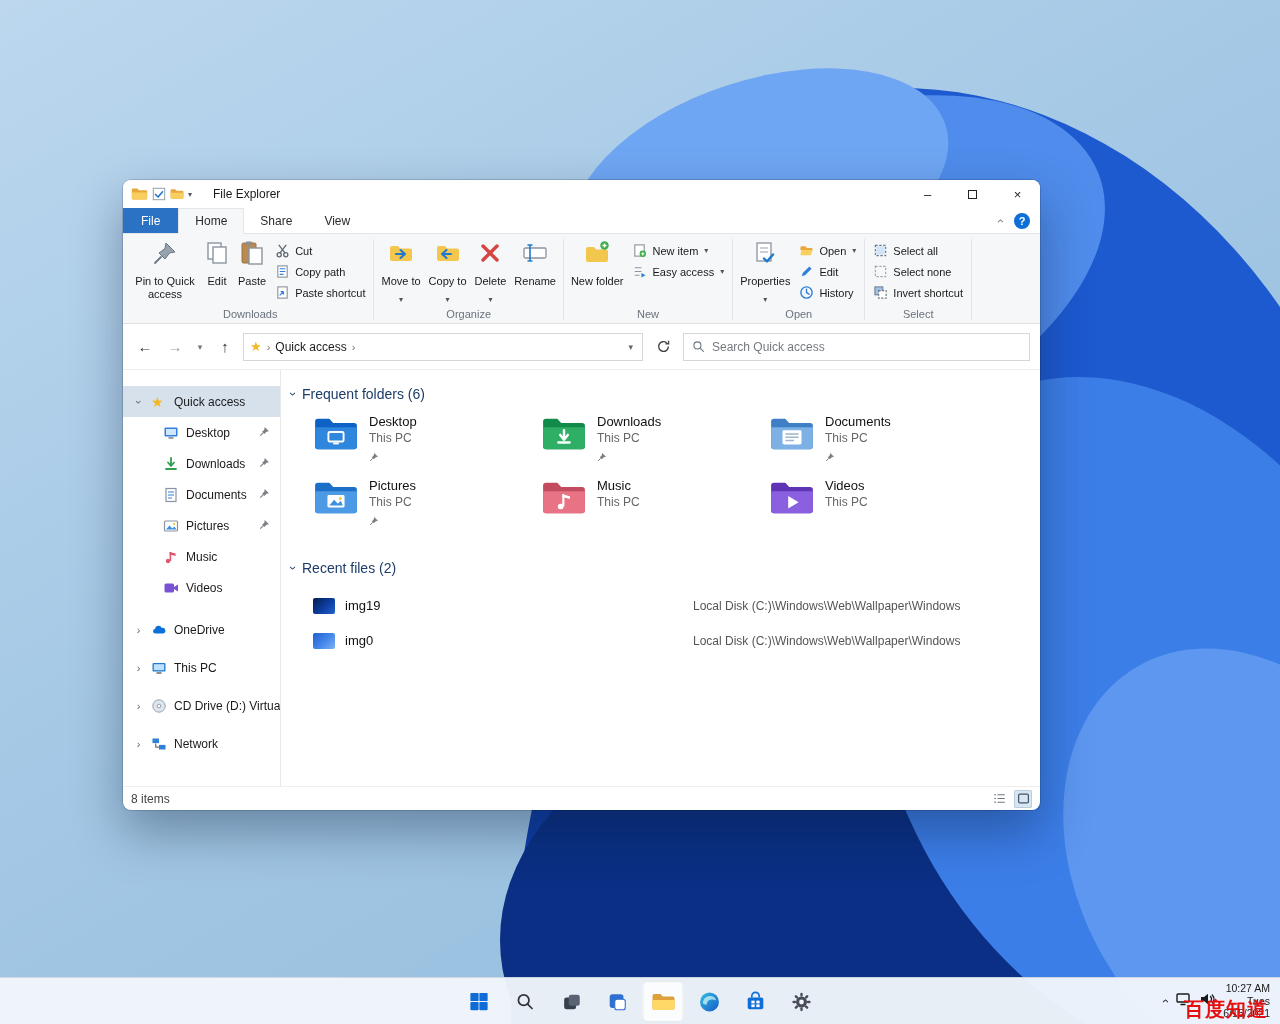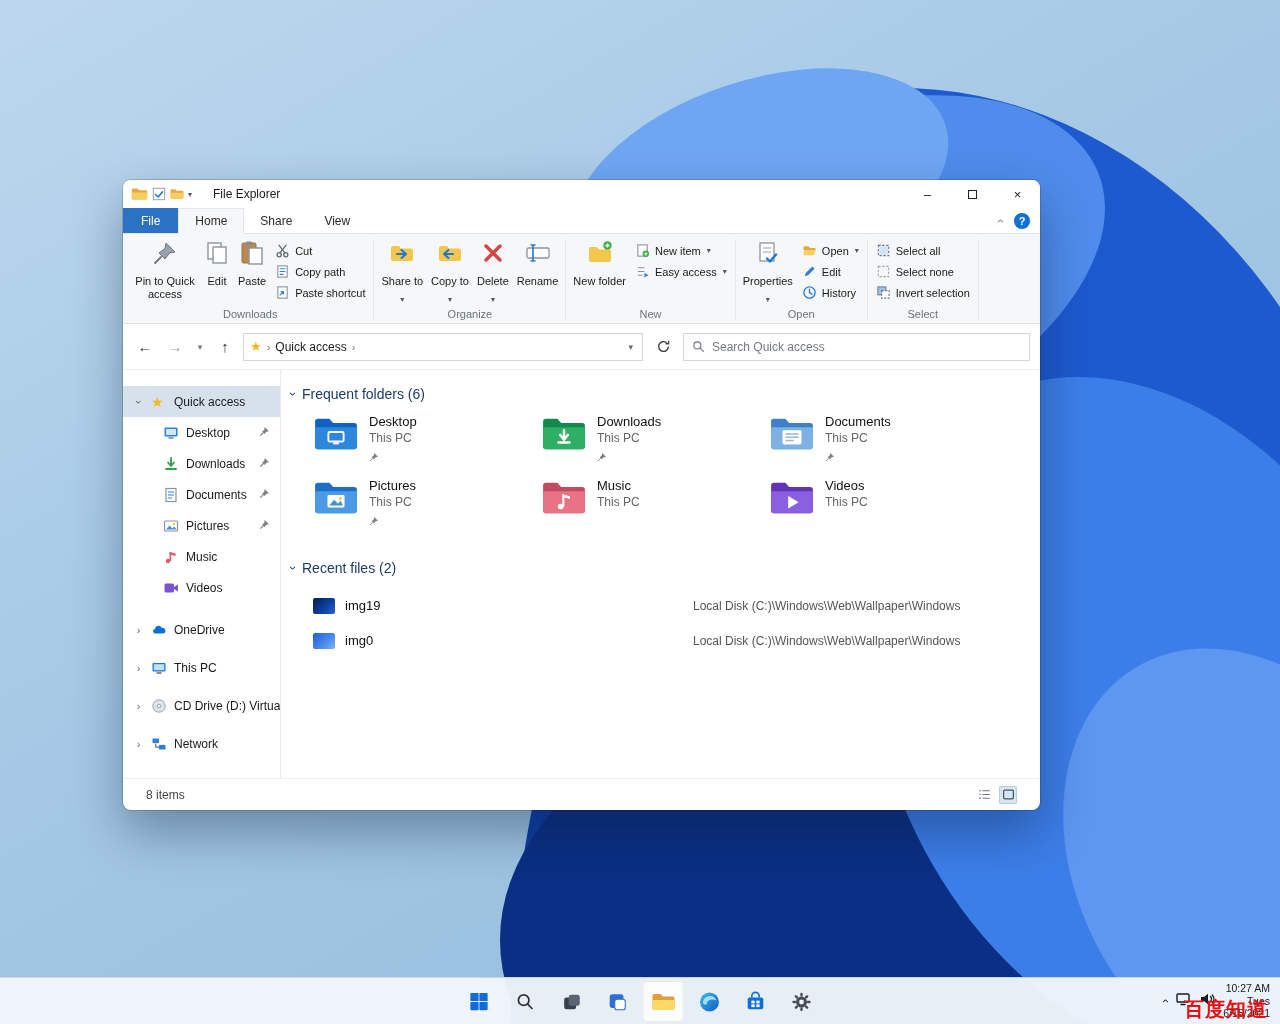--- a/index.html
+++ b/index.html
@@ -82,21 +82,21 @@
   .floc { color:#666; font-size:12px; margin-top:2px; }
   .fpin { margin-top:3px; }
   .recent-list { margin-left:22px; margin-top:4px; }
   .frow { display:grid; grid-template-columns:32px 348px 1fr; align-items:center; height:35px; }
   .fthumb { width:22px; height:16px; border-radius:2px; }
   .thumb-dark { background:linear-gradient(135deg,#071b4e,#0c3ea0 55%,#2563cf); }
   .thumb-blue { background:linear-gradient(135deg,#1f5fd0,#4b8cec 60%,#7fb1f4); }
   .frname { font-size:13px; color:#111; }
   .fpath { font-size:12px; color:#555; }
 
-  .statusbar { height:32px; border-top:1px solid #efefef; display:flex; align-items:center; padding:0 23px; font-size:12px; color:#444; }
+  .statusbar { height:24px; border-top:1px solid #efefef; display:flex; align-items:center; padding:0 8px; font-size:12px; color:#444; }
   .view-toggles { margin-left:auto; display:flex; gap:6px; align-items:center; }
   .vt { width:18px; height:18px; display:flex; align-items:center; justify-content:center; border-radius:2px; }
   .vt.sel { background:#d9e6f2; box-shadow:inset 0 0 0 1px #b7cde0; }
 
   
   .taskbar { position:absolute; left:0; right:0; bottom:0; height:47px;
     background:rgba(241,246,251,.96); border-top:1px solid rgba(110,135,160,.25); z-index:10; }
   .tb-center { position:absolute; left:50%; top:3px; transform:translateX(-50%); display:flex; gap:5px; }
   .tb-btn { width:41px; height:41px; border-radius:5px; display:flex; align-items:center; justify-content:center; }
   .tb-btn.active { background:rgba(255,255,255,.8); box-shadow:inset 0 0 0 1px rgba(0,0,0,.07); }
@@ -216,21 +216,21 @@
       </div>
       <div class="rsep"></div>
 
       <div class="rgroup">
         <div class="rgroup-content">
           <div class="big-btn">
             <svg class="ic" viewBox="0 0 26 26">
                 <path d="M2 8 a2 2 0 0 1 2-2 h6 l2 2.4 H22 a2 2 0 0 1 2 2 V19 a2 2 0 0 1-2 2 H4 a2 2 0 0 1-2-2 Z" fill="#f3c64e"></path>
                 <path d="M8 14 h8 M12.5 10 l4.5 4 -4.5 4" stroke="#1e78d0" stroke-width="2" fill="none" stroke-linecap="round" stroke-linejoin="round"></path>
               </svg>
-            <span class="lbl">Share to</span>
+            <span class="lbl">Move to</span>
             <span class="caret">▾</span>
           </div>
           <div class="big-btn">
             <svg class="ic" viewBox="0 0 26 26">
                 <path d="M2 8 a2 2 0 0 1 2-2 h6 l2 2.4 H22 a2 2 0 0 1 2 2 V19 a2 2 0 0 1-2 2 H4 a2 2 0 0 1-2-2 Z" fill="#f3c64e"></path>
                 <path d="M16 14 h-8 M11.5 10 l-4.5 4 4.5 4" stroke="#1e78d0" stroke-width="2" fill="none" stroke-linecap="round" stroke-linejoin="round"></path>
               </svg>
             <span class="lbl">Copy to</span>
             <span class="caret">▾</span>
           </div>
@@ -343,21 +343,21 @@
               <svg class="ic" viewBox="0 0 16 16">
                   <rect x="2.5" y="2.5" width="11" height="11" fill="none" stroke="#9aa4ae" stroke-width="1.2" stroke-dasharray="2.4 1.8"></rect>
                 </svg>
               <span>Select none</span>
             </div>
             <div class="small-btn">
               <svg class="ic" viewBox="0 0 16 16">
                   <rect x="2" y="2" width="8.5" height="8.5" fill="#9cc3ea" stroke="#6b7480" stroke-width="1"></rect>
                   <rect x="6" y="6" width="8" height="8" fill="#fff" stroke="#6b7480" stroke-width="1.2" stroke-dasharray="2.2 1.6"></rect>
                 </svg>
-              <span>Invert selection</span>
+              <span>Invert shortcut</span>
             </div>
           </div>
         </div>
         <div class="rgroup-label">Select</div>
       </div>
       <div class="rsep"></div>
     </div>
 
     <div class="addressrow">
       <span class="nav-btn nav-back">←</span>

